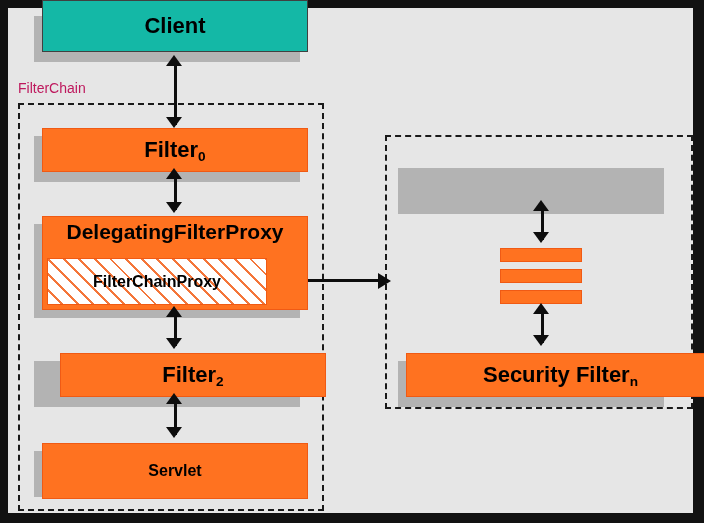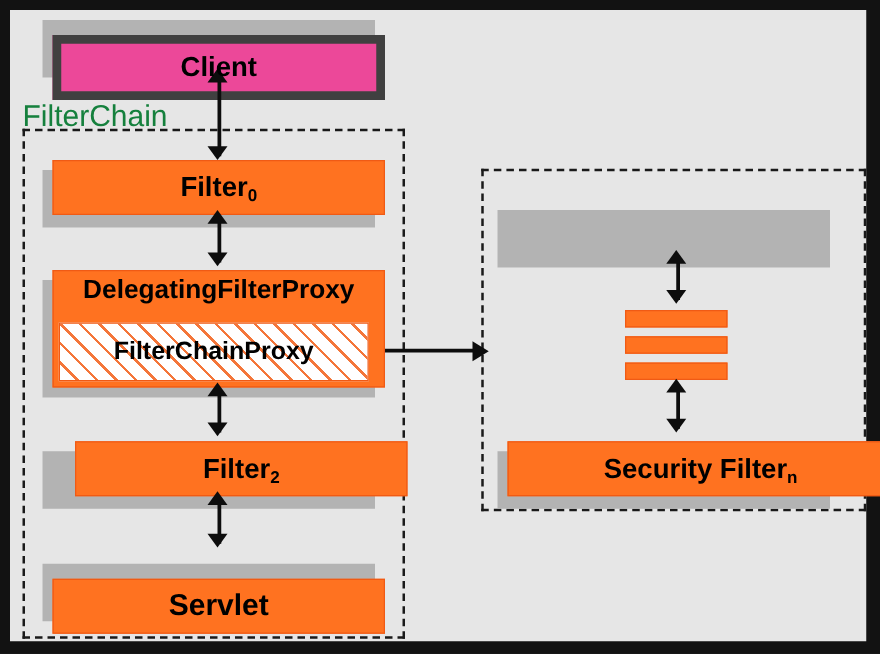--- a/index.html
+++ b/index.html
@@ -33,22 +33,22 @@
 
   
   .grp {
     position: absolute;
     border: 2px dashed #1a1a1a;
     box-sizing: border-box;
     background: transparent;
   }
   .grp-label {
     position: absolute;
-    font-size: 24px;
-    color: #15803d;
+    font-size: 14px;
+    color: #be185d;
     white-space: nowrap;
     letter-spacing: 0px;
   }
 
   .shadow {
     position: absolute;
     background: #b3b3b3;
     box-sizing: border-box;
   }
 
@@ -61,23 +61,22 @@
     font-weight: bold;
     color: #000;
     white-space: nowrap;
   }
   .box-orange {
     background: #ff7220;
     border: 1px solid #f05a14;
     align-items: center;
   }
   .box-purple {
-    background: #ec4899;
-    border: 7px solid #404040;
-    margin-top: 28px;
+    background: #14b8a6;
+    border: 1px solid #404040;
   }
   .box-hatch {
     background: #ffffff;
     border: 1px solid #f05a14;
     background-image: repeating-linear-gradient(
         45deg,
         #ffffff 0px,
         #ffffff 9px,
         #f4763a 9px,
         #f4763a 11px);
@@ -157,42 +156,42 @@
     </div>
 
     <div class="arrow-v" style="left:165.5px; top:168px; height:34px;"></div>
     <div class="head head-up" style="left:158px; top:160px;"></div>
     <div class="head head-down" style="left:158px; top:194px;"></div>
 
     <div class="shadow" style="left:26px; top:216px; width:266px; height:94px;"></div>
     <div class="box box-orange" style="left:34px; top:208px; width:266px; height:94px; font-size:21px; align-items:flex-start; padding-top:3px;">
       <span class="lbl">DelegatingFilterProxy</span>
     </div>
-    <div class="box box-hatch" style="left:39px; top:250px; width:248px; height:47px; font-size:20px;">
+    <div class="box box-hatch" style="left:39px; top:250px; width:220px; height:47px; font-size:16px;">
       <span class="lbl">FilterChainProxy</span>
     </div>
 
     <div class="arrow-h" style="left:300px; top:271px; width:72px;"></div>
     <div class="head head-right" style="left:370px; top:264.5px;"></div>
 
     <div class="arrow-v" style="left:165.5px; top:306px; height:32px;"></div>
     <div class="head head-up" style="left:158px; top:298px;"></div>
     <div class="head head-down" style="left:158px; top:330px;"></div>
 
     <div class="shadow" style="left:26px; top:353px; width:266px; height:46px;"></div>
     <div class="box box-orange" style="left:52px; top:345px; width:266px; height:44px; font-size:22px;">
       <span class="lbl"><span>Filter</span><sub>2</sub></span>
     </div>
 
     <div class="arrow-v" style="left:165.5px; top:393px; height:34px;"></div>
     <div class="head head-up" style="left:158px; top:385px;"></div>
     <div class="head head-down" style="left:158px; top:419px;"></div>
 
     <div class="shadow" style="left:26px; top:443px; width:266px; height:46px;"></div>
-    <div class="box box-orange" style="left:34px; top:435px; width:266px; height:44px; font-size:24px;margin-top:20px;">
+    <div class="box box-orange" style="left:34px; top:435px; width:266px; height:56px; font-size:16px;">
       <span class="lbl">Servlet</span>
     </div>
 
     <div class="shadow" style="left:390px; top:160px; width:266px; height:46px;"></div>
 
     <div class="arrow-v" style="left:532.5px; top:200px; height:32px;"></div>
     <div class="head head-up" style="left:525px; top:192px;"></div>
     <div class="head head-down" style="left:525px; top:224px;"></div>
 
     <div class="box box-bar" style="left:492px; top:240px; width:82px; height:14px;"></div>

